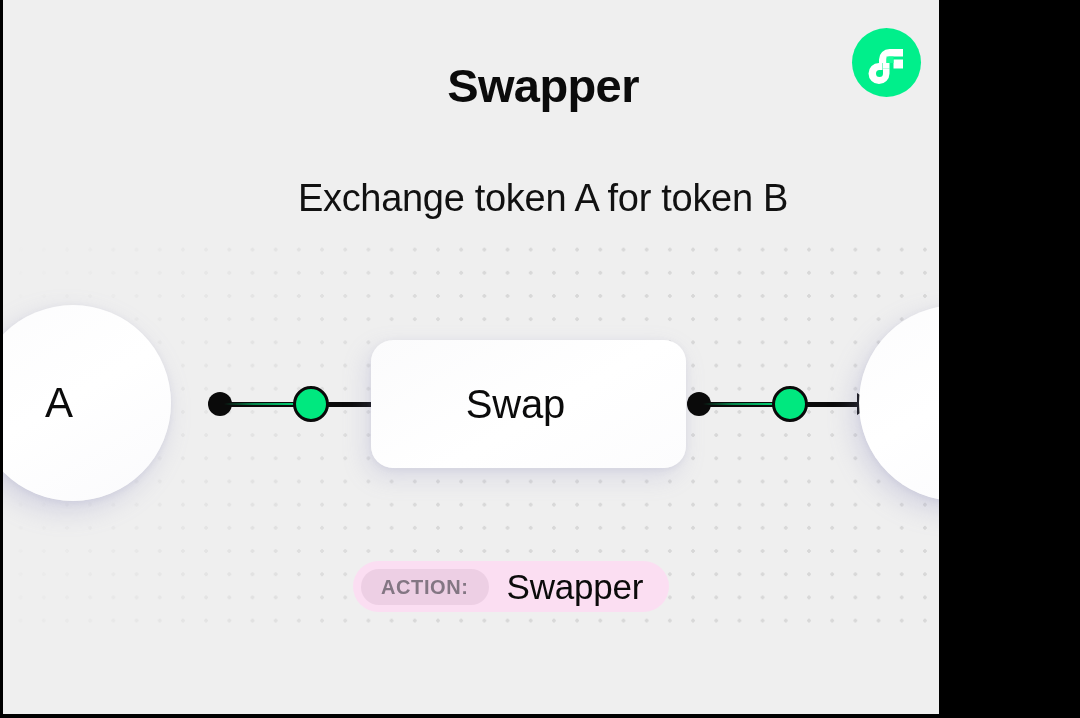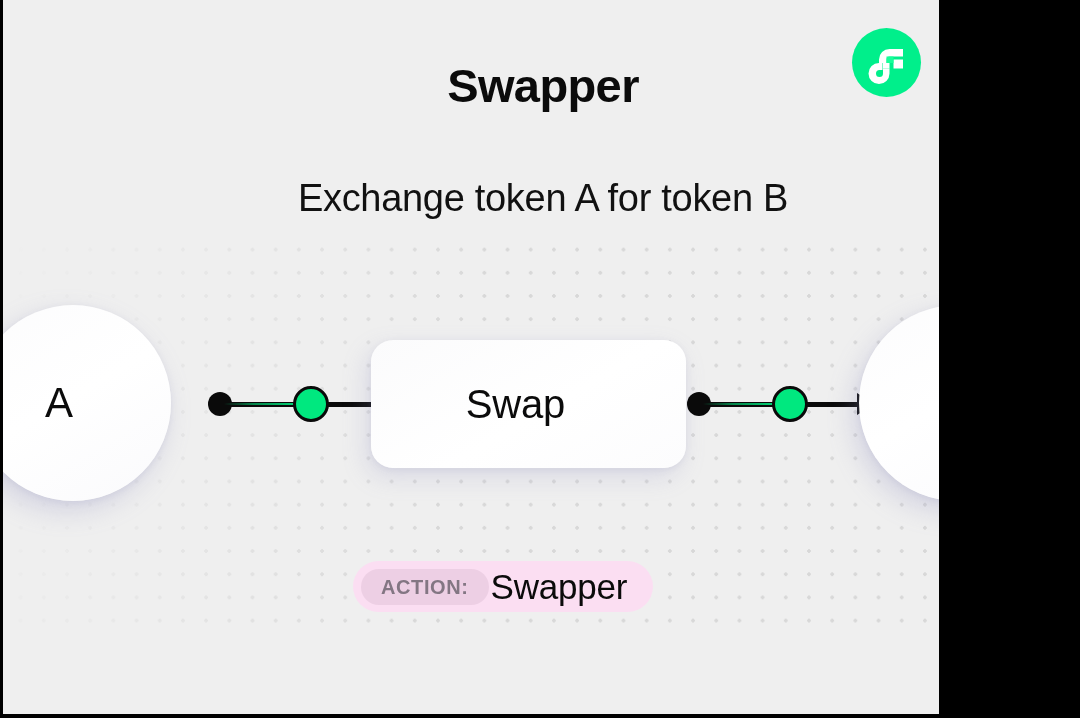--- a/index.html
+++ b/index.html
@@ -154,21 +154,21 @@
   }
 
   
   #action-badge {
     position:absolute;
     left:350px; top:561px;
     height:51px;
     padding:0 26px 0 8px;
     border-radius:26px;
     background:#FBDEF2;
-    display:flex; align-items:center; gap:2px;
+    display:flex; align-items:center; gap:18px;
   }
   #action-badge-key {
     background:#EDCFE4;
     color:#837683;
     font-size:20px;
     font-weight:bold;
     letter-spacing:0.6px;
     padding:8px 20px;
     border-radius:20px;
     line-height:1;

